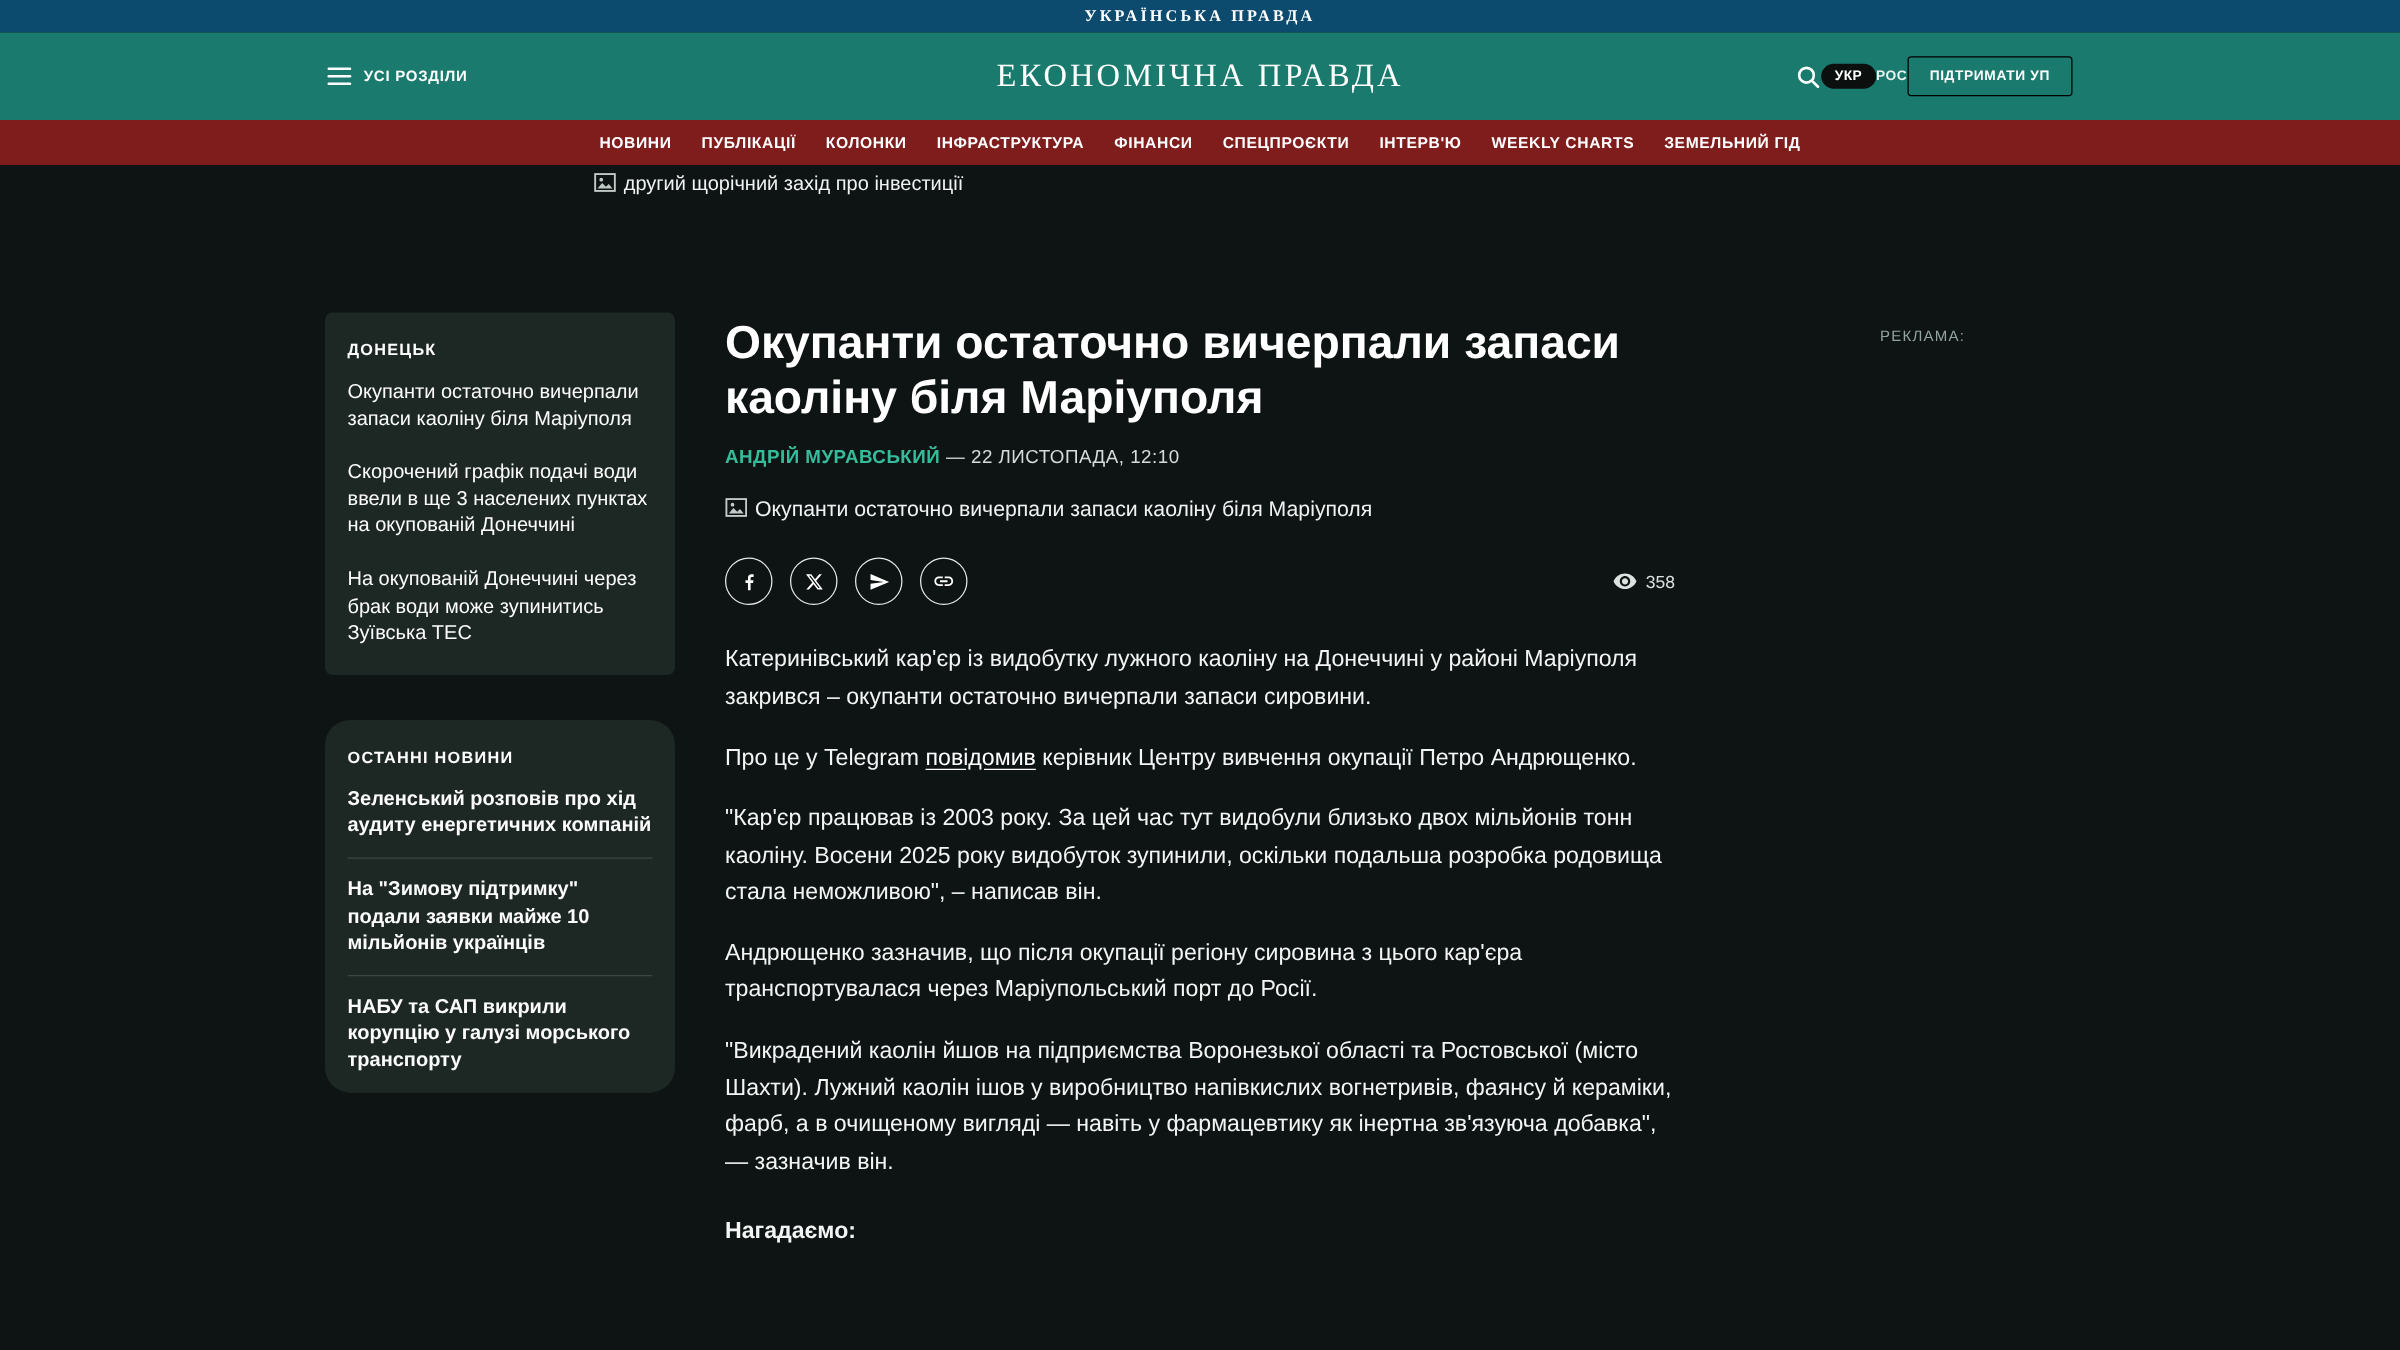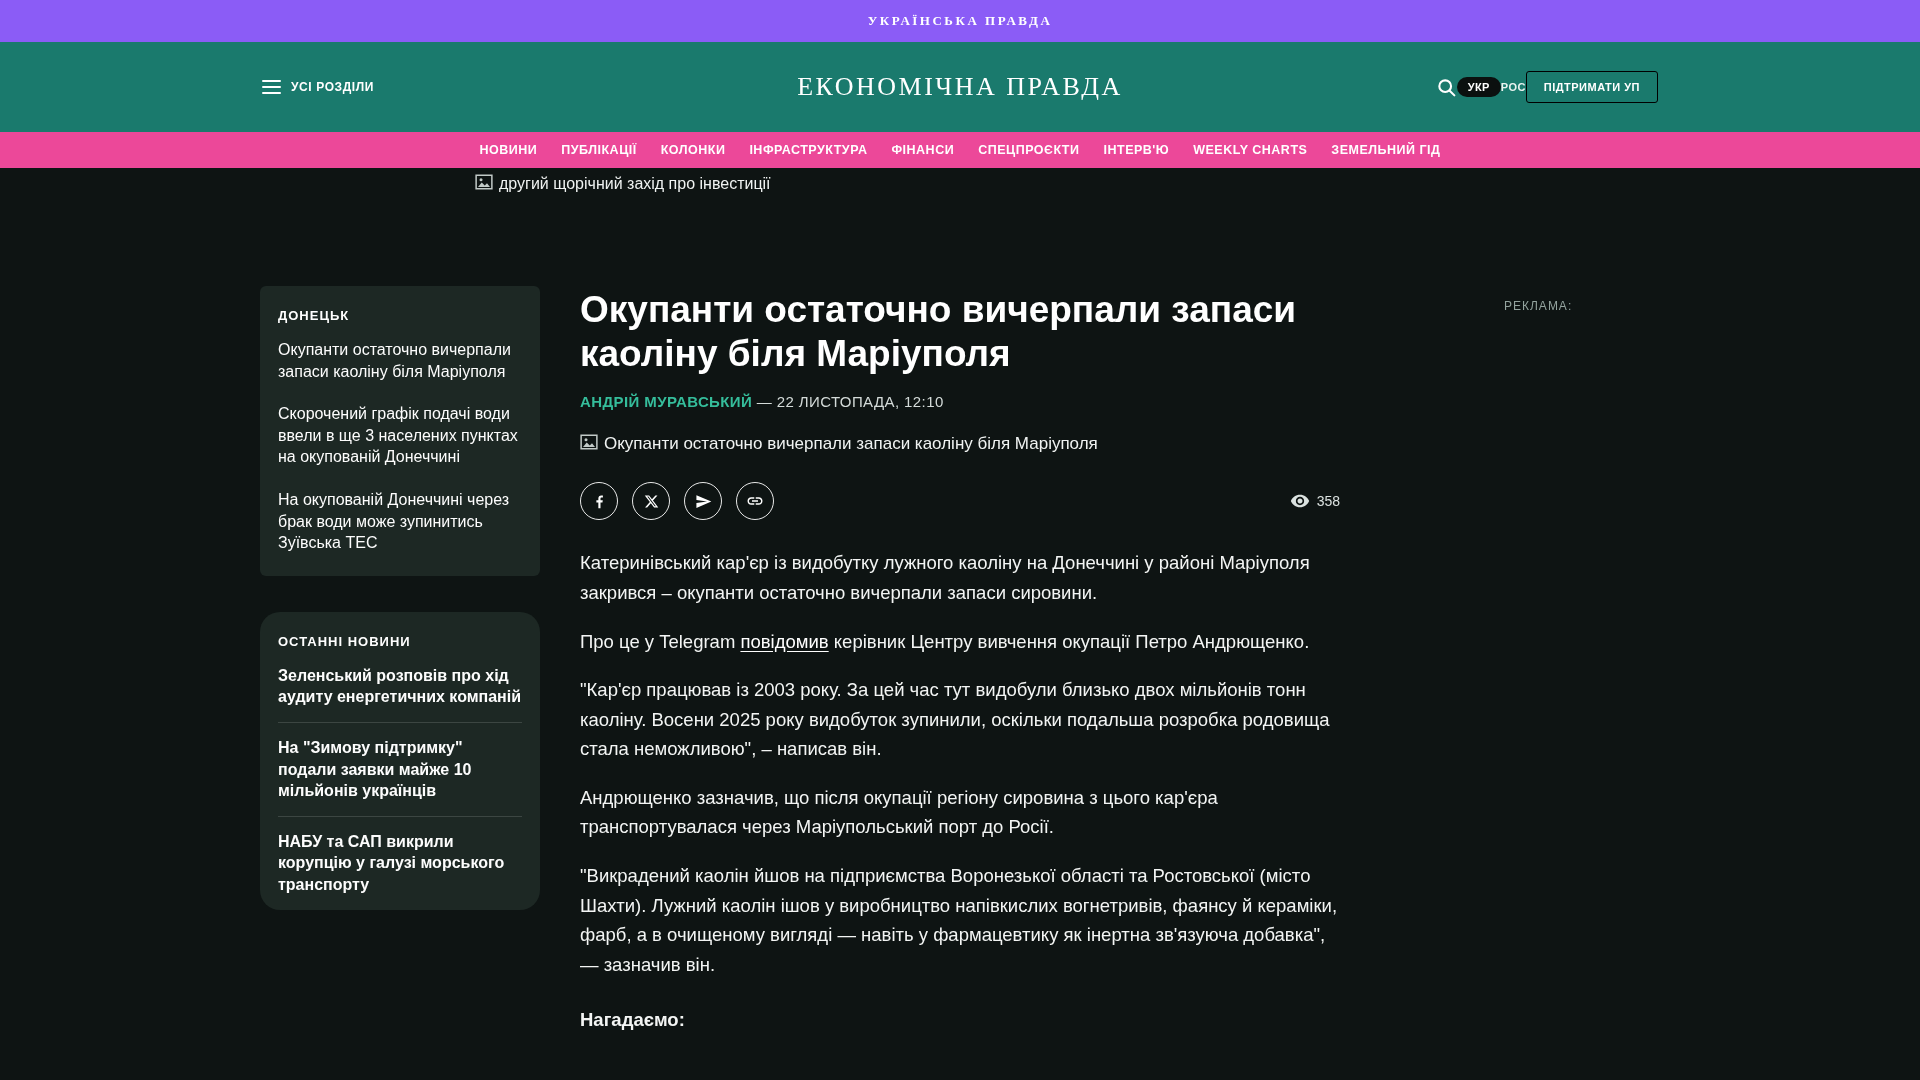--- a/index.html
+++ b/index.html
@@ -6,31 +6,31 @@
   html, body { width: 1920px; height: 1080px; overflow: hidden; }
   body {
     background: #0e1413;
     color: #ffffff;
     font-family: "Liberation Sans", sans-serif;
   }
   a { color: inherit; text-decoration: none; cursor: pointer; }
 
   
   .top-strip {
-    height: 42px; background: #8b5cf6;
+    height: 26px; background: #0c4a6e;
     display: flex; align-items: center; justify-content: center;
   }
   .top-strip .up-logo {
     font-family: "Liberation Serif", "DejaVu Serif", serif;
     font-size: 13px; font-weight: 700; letter-spacing: 2.5px; color: #ffffff;
   }
 
   
   .header {
-    height: 90px; background: #1a7a6d; position: relative;
+    height: 70px; background: #1a7a6d; position: relative;
     display: flex; align-items: center; justify-content: center;
   }
   .header-left {
     position: absolute; left: 262px; top: 0; height: 100%;
     display: flex; align-items: center; gap: 10px;
   }
   .burger { display: inline-flex; flex-direction: column; gap: 4px; cursor: pointer; }
   .burger i { display: block; width: 19px; height: 2px; background: #fff; border-radius: 1px; }
   .all-sections { font-size: 12px; font-weight: 700; letter-spacing: .6px; }
   .masthead {
@@ -47,21 +47,21 @@
   }
   .lang-plain { font-size: 11px; font-weight: 700; color: #eaf3f0; letter-spacing: .4px; }
   .support-btn {
     border: 1px solid #000000; border-radius: 3px; background: transparent;
     color: #fff; font-size: 11px; font-weight: 700; letter-spacing: .5px;
     padding: 9px 17px; font-family: "Liberation Sans", sans-serif; cursor: pointer;
   }
 
   
   .nav {
-    height: 36px; background: #ec4899;
+    height: 36px; background: #7f1d1d;
     display: flex; align-items: center; justify-content: center; gap: 24px;
   }
   .nav a { font-size: 12.5px; font-weight: 700; letter-spacing: .5px; color: #ffffff; white-space: nowrap; }
 
   
   .banner-slot { width: 970px; margin: 6px auto 0 auto; height: 112px; }
   .broken-img { display: inline-flex; align-items: flex-start; gap: 6px; cursor: pointer; }
   .broken-img .alt-text { font-size: 16px; color: #f0f3f2; line-height: 20px; }
 
   

